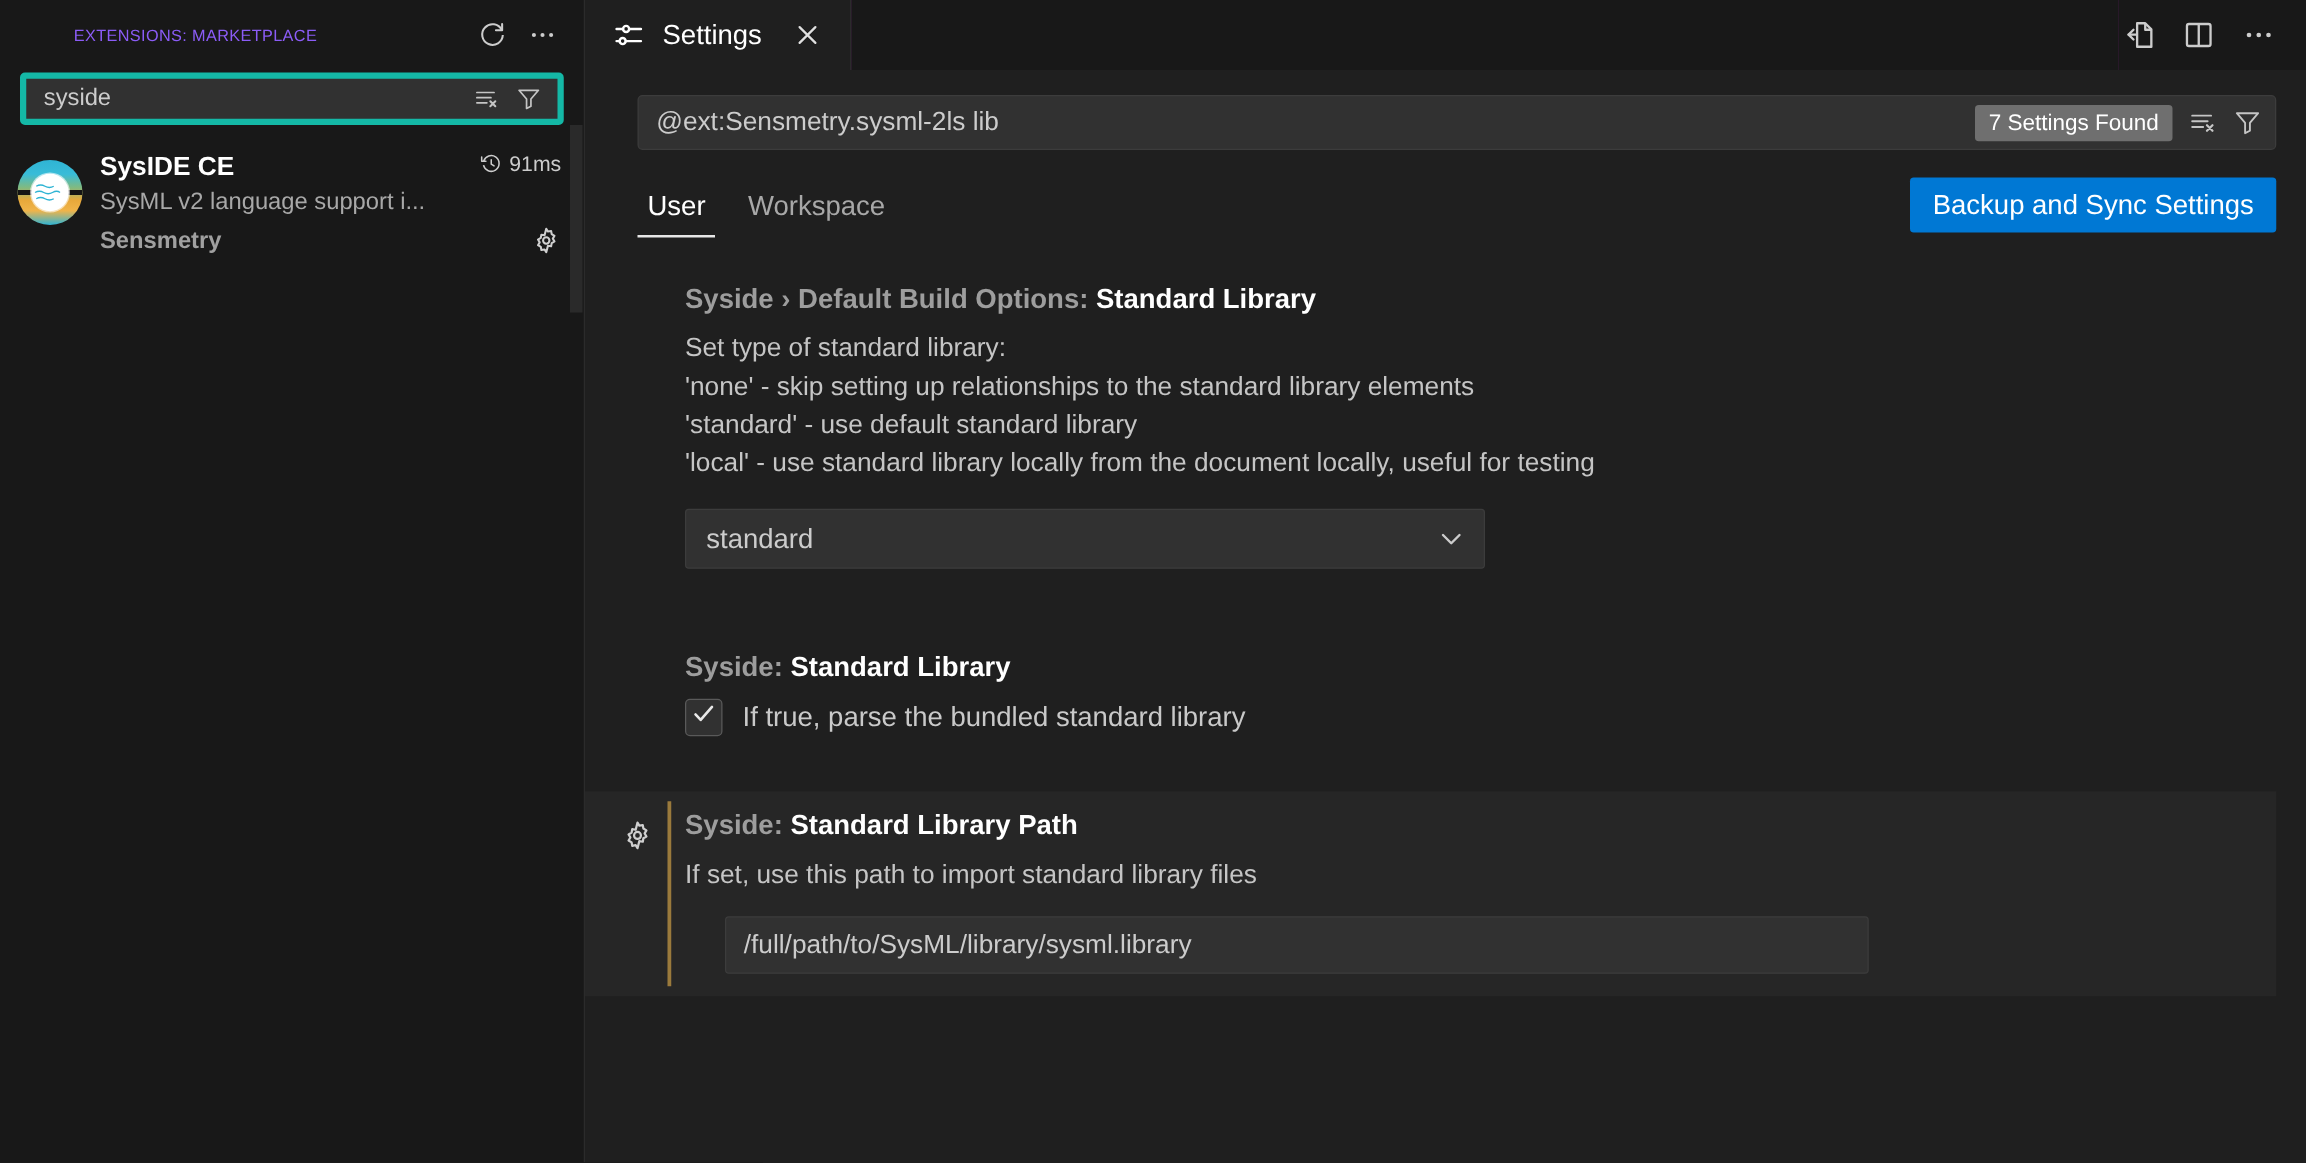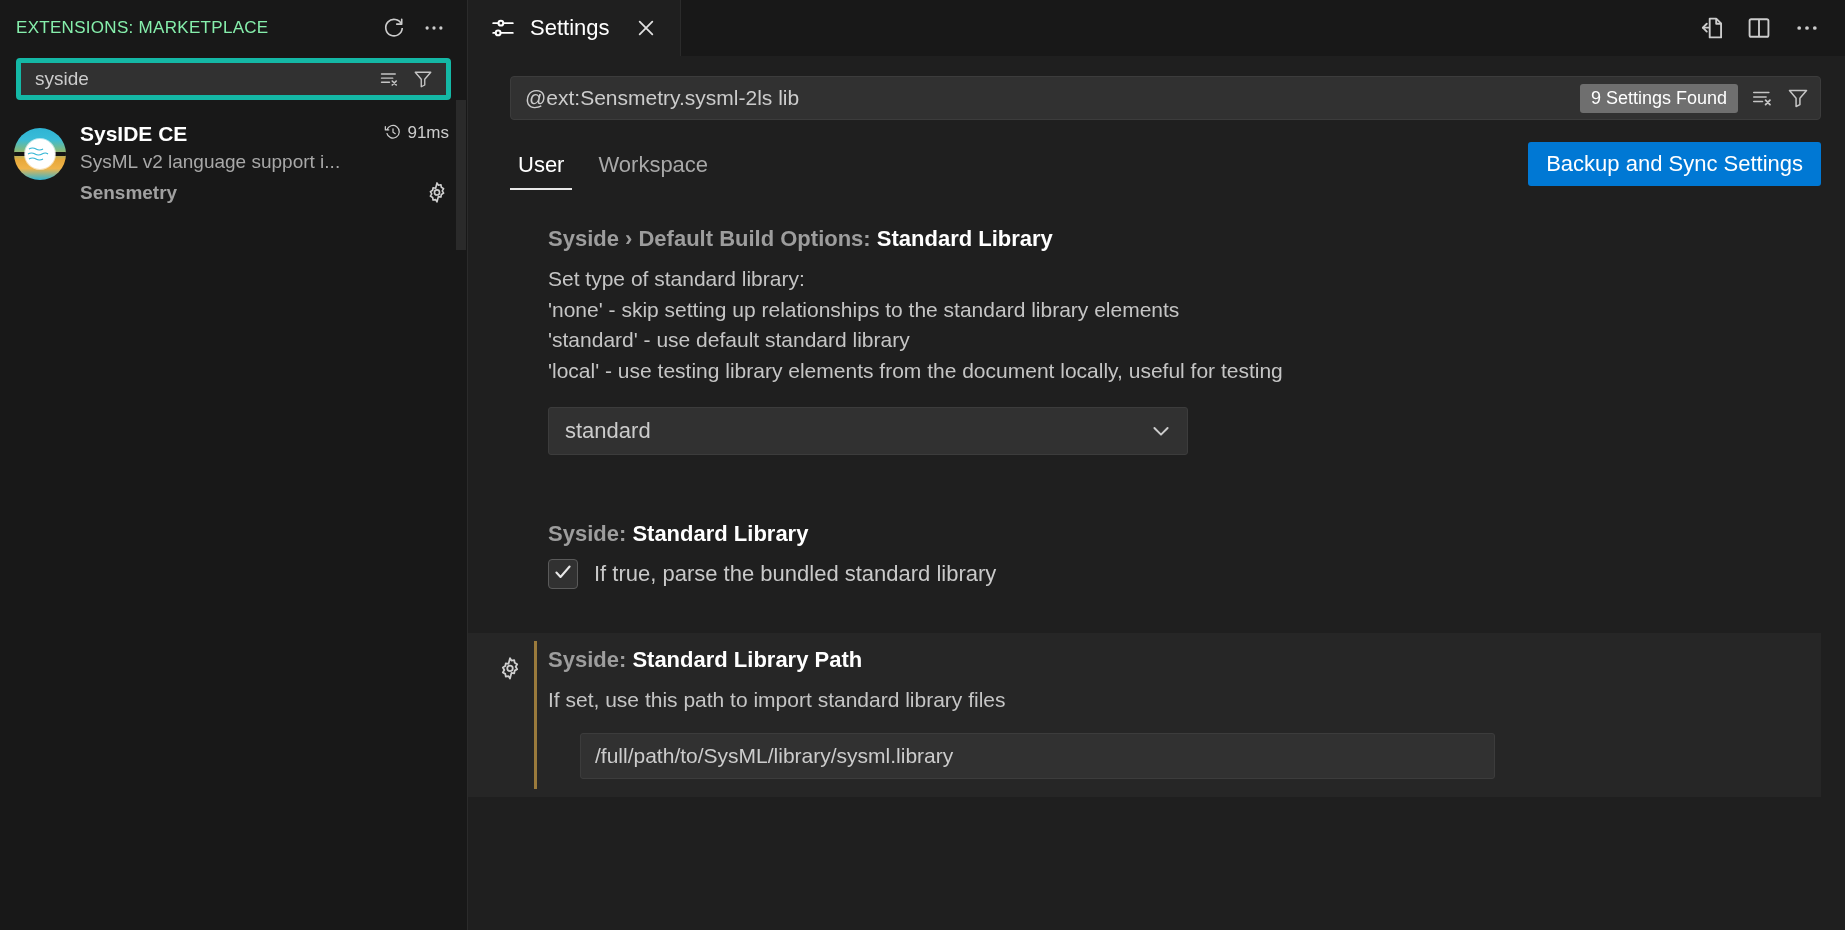--- a/index.html
+++ b/index.html
@@ -18,25 +18,26 @@
     border-right: 1px solid #2b2b2b;
     position: relative;
     flex: 0 0 468px;
   }
   .sidebar-header {
     height: 56px;
     display: flex; align-items: center;
     padding: 0 18px 0 16px;
   }
   .sidebar-title {
-    font-size: 17px;
+    font-size: 13px;
     letter-spacing: 0.3px;
-    color: #86efac;
+    color: #8b5cf6;
     font-weight: 400;
     white-space: nowrap;
+    margin-left: 43px;
   }
   .sidebar-header-actions {
     margin-left: auto;
     display: flex; align-items: center; gap: 10px;
   }
   .hdr-icon {
     width: 30px; height: 30px;
     display: flex; align-items: center; justify-content: center;
     color: #cccccc; border-radius: 4px;
   }
@@ -435,21 +436,21 @@
           </svg>
         </div>
       </div>
     </div>
 
     <div class="settings-body">
 
       <div class="settings-search-row">
         <div class="settings-search">
           <div class="settings-search-value" title="Search settings">@ext:Sensmetry.sysml-2ls lib</div>
-          <div class="settings-found-badge">9 Settings Found</div>
+          <div class="settings-found-badge">7 Settings Found</div>
           <div class="settings-search-icons">
             <div class="ssi">
               <svg width="22" height="22" viewBox="0 0 16 16" fill="none" stroke="currentColor" stroke-width="1.1" stroke-linecap="round">
                 <path d="M2 4h11M2 7.3h9M2 10.6h6.4"></path>
                 <path d="M10.6 9.6l3.2 3.2M13.8 9.6l-3.2 3.2" stroke-width="1.3"></path>
               </svg>
             </div>
             <div class="ssi">
               <svg width="22" height="22" viewBox="0 0 16 16" fill="none" stroke="currentColor" stroke-width="1.1" stroke-linejoin="round">
                 <path d="M1.8 2.6h12.4l-4.8 5.6v4.6l-2.8 1.4V8.2z"></path>
@@ -468,21 +469,21 @@
       <div class="settings-list">
 
         <div class="setting-row">
           <div class="setting-title">
             <span class="scope">Syside › Default Build Options: </span><span class="leaf">Standard Library</span>
           </div>
           <div class="setting-desc">
             <div>Set type of standard library:</div>
             <div>'none' - skip setting up relationships to the standard library elements</div>
             <div>'standard' - use default standard library</div>
-            <div>'local' - use testing library elements from the document locally, useful for testing</div>
+            <div>'local' - use standard library locally from the document locally, useful for testing</div>
           </div>
           <div class="select-wrap">
             <div class="vscode-select">
               <span class="val">standard</span>
               <span class="chev">
                 <svg width="24" height="24" viewBox="0 0 16 16" fill="none" stroke="currentColor" stroke-width="1.3" stroke-linecap="round" stroke-linejoin="round">
                   <path d="M3.6 6l4.4 4.4L12.4 6"></path>
                 </svg>
               </span>
             </div>

